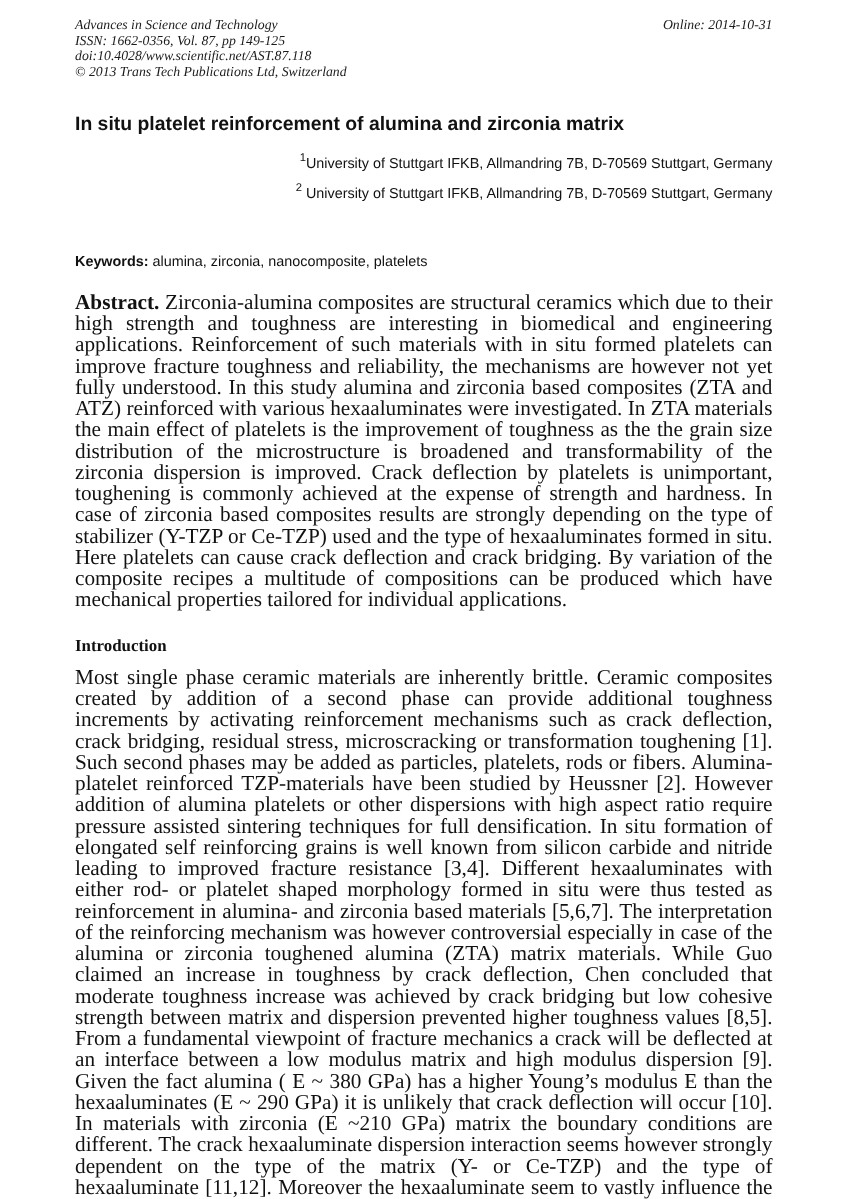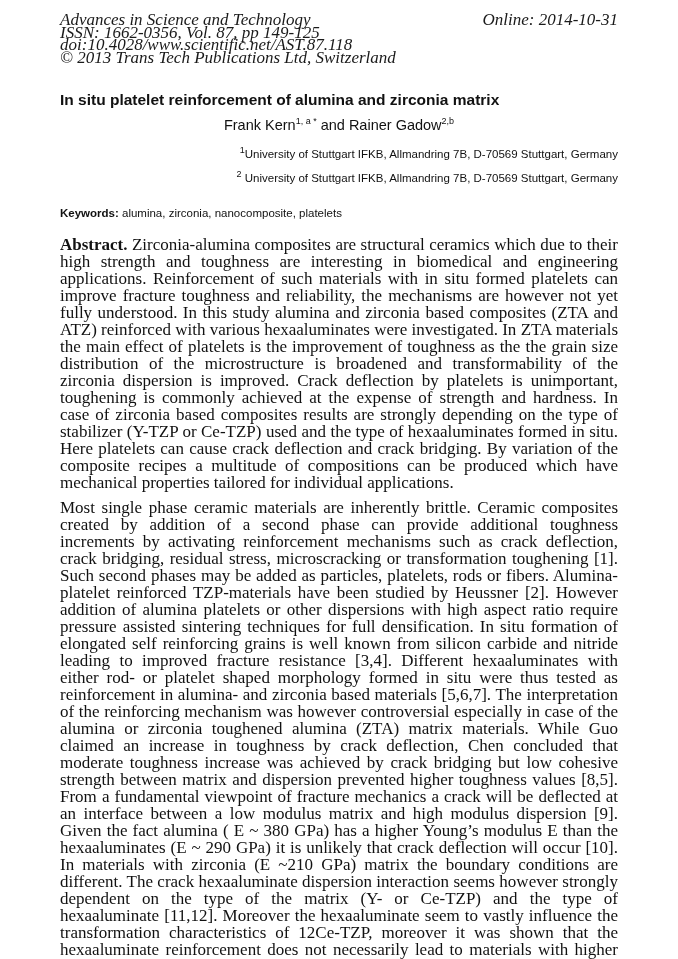--- a/index.html
+++ b/index.html
@@ -17,21 +17,21 @@
     background: #ffffff;
     padding: 14px 60px 0 60px;
   }
   
   .hdr {
     display: flex;
     justify-content: space-between;
     align-items: flex-start;
     font-family: "Liberation Serif", serif;
     font-style: italic;
-    font-size: 17px;
+    font-size: 11px;
     line-height: 12.5px;
     color: #1a1a1a;
   }
   .hdr-left div { white-space: nowrap; }
   .hdr-right { white-space: nowrap; }
   
   .title {
     margin-top: 25px;
     font-family: "Liberation Sans", sans-serif;
     font-weight: bold;
@@ -51,21 +51,21 @@
     margin-top: 10px;
     text-align: right;
     font-family: "Liberation Sans", sans-serif;
     font-size: 11.5px;
     line-height: 14px;
     color: #111111;
   }
   .affil.first { margin-top: 14px; }
   
   .keywords {
-    margin-top: 22px;
+    margin-top: 42px;
     font-family: "Liberation Sans", sans-serif;
     font-size: 11.5px;
     color: #111111;
   }
   .keywords b { font-weight: bold; }
   
   .body-par {
     margin-top: 17px;
     font-family: "Liberation Serif", serif;
     font-size: 17px;
@@ -95,27 +95,27 @@
       <div>doi:10.4028/www.scientific.net/AST.87.118</div>
       <div>© 2013 Trans Tech Publications Ltd, Switzerland</div>
     </div>
     <div class="hdr-right">Online: 2014-10-31</div>
   </div>
 
   <div class="title">
     <div>In situ platelet reinforcement of alumina and zirconia matrix</div>
   </div>
 
-  <div class="authors"><span>Frank Kern</span><sup>1, a *</sup><span> and </span><span>Rainer Gadow</span><sup>2,b</sup></div>
 
   <div class="affil first"><sup>1</sup><span>University of Stuttgart IFKB, Allmandring 7B, D-70569 Stuttgart, Germany</span></div>
 
   <div class="affil"><sup>2</sup><span> University of Stuttgart IFKB, Allmandring 7B, D-70569 Stuttgart, Germany</span></div>
 
 
   <div class="keywords"><b>Keywords:</b><span> alumina, zirconia, nanocomposite, platelets</span></div>
 
   <p class="body-par"><b class="lead-bold">Abstract.</b><span> Zirconia-alumina composites are structural ceramics which due to their high strength and toughness are interesting in biomedical and engineering applications. Reinforcement of such materials with in situ formed platelets can improve fracture toughness and reliability, the mechanisms are however not yet fully understood. In this study alumina and zirconia based composites (ZTA and ATZ) reinforced with various hexaaluminates were investigated. In ZTA materials the main effect of platelets is the improvement of toughness as the the grain size distribution of the microstructure is broadened and transformability of the zirconia dispersion is improved. Crack deflection by platelets is unimportant, toughening is commonly achieved at the expense of strength and hardness. In case of zirconia based composites results are strongly depending on the type of stabilizer (Y-TZP or Ce-TZP) used and the type of hexaaluminates formed in situ. Here platelets can cause crack deflection and crack bridging. By variation of the composite recipes a multitude of compositions can be produced which have mechanical properties tailored for individual applications.</span></p>
 
+  <div class="section-heading">Introduction</div>
 
   <p class="body-par intro-par">Most single phase ceramic materials are inherently brittle. Ceramic composites created by addition of a second phase can provide  additional toughness increments by activating reinforcement mechanisms such as crack deflection, crack bridging, residual stress, microscracking or transformation toughening [1]. Such second phases may be added as particles, platelets, rods or fibers. Alumina-platelet reinforced TZP-materials have been studied by Heussner [2]. However addition of alumina platelets or other dispersions with high aspect ratio require pressure assisted sintering techniques for full densification. In situ formation of elongated self reinforcing grains is well known from silicon carbide and nitride leading to improved fracture resistance [3,4]. Different hexaaluminates with either rod- or platelet shaped morphology formed in situ were thus tested as reinforcement in alumina- and zirconia based materials [5,6,7]. The interpretation of the reinforcing mechanism was however controversial especially in case of the alumina or zirconia toughened alumina (ZTA) matrix materials. While Guo claimed an increase in toughness by crack deflection, Chen  concluded that moderate toughness increase was achieved by crack bridging but low cohesive strength between matrix and dispersion prevented higher toughness values [8,5]. From a fundamental viewpoint of fracture mechanics a crack will be deflected at an interface between a low modulus matrix and high modulus dispersion [9]. Given the fact alumina ( E ~ 380 GPa) has a higher Young’s modulus E than the hexaaluminates (E ~ 290 GPa) it is unlikely that crack deflection will occur [10]. In materials with zirconia (E ~210 GPa) matrix the boundary conditions are different. The crack hexaaluminate dispersion interaction seems however strongly dependent on the type of the matrix (Y- or Ce-TZP) and the type of hexaaluminate [11,12]. Moreover the hexaaluminate seem to vastly influence the transformation characteristics of 12Ce-TZP, moreover it was shown that the hexaaluminate reinforcement does not necessarily lead to materials with higher fracture resistance [12]. Recent research has shown that in ZTA containing 10 vol-% unstabilized or partially stabilized zirconia reinforced by cerium hexaaluminate or  lanthanum hexaaluminate no</p>
 
 </div>
 
 </body></html>

